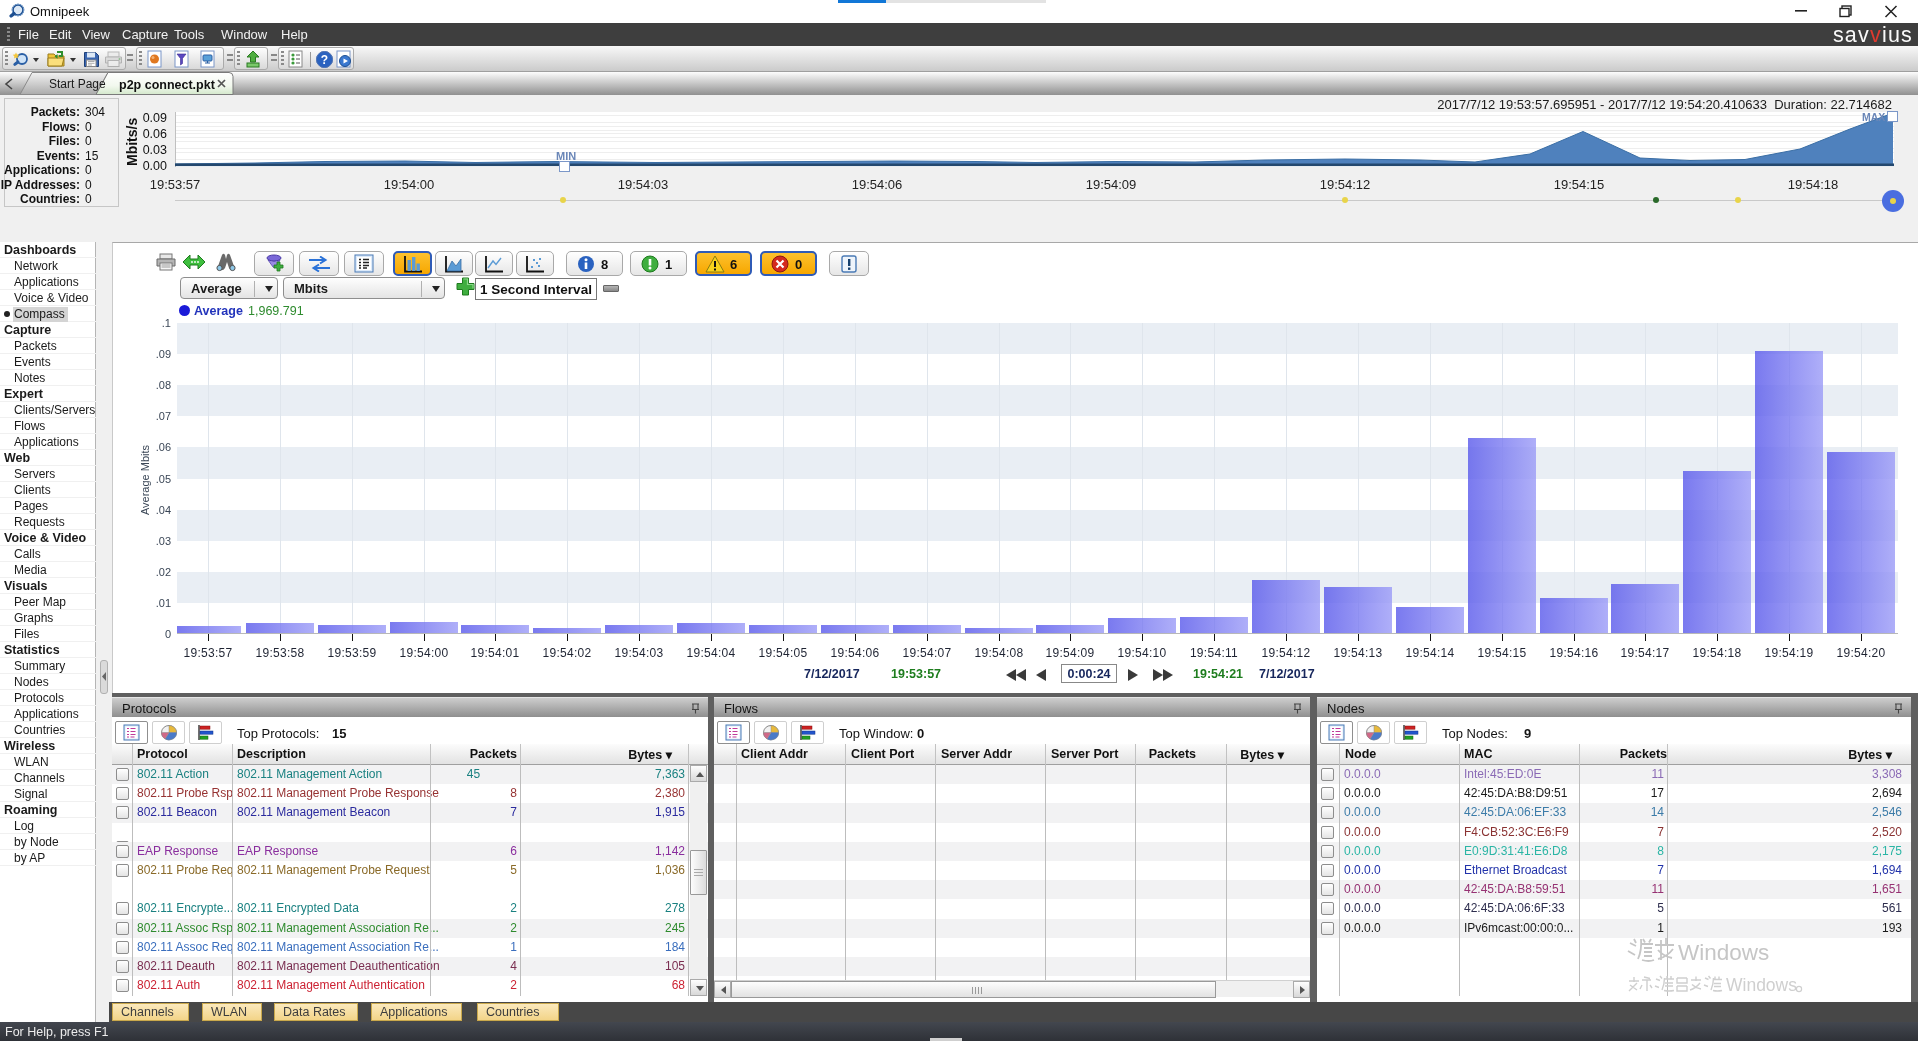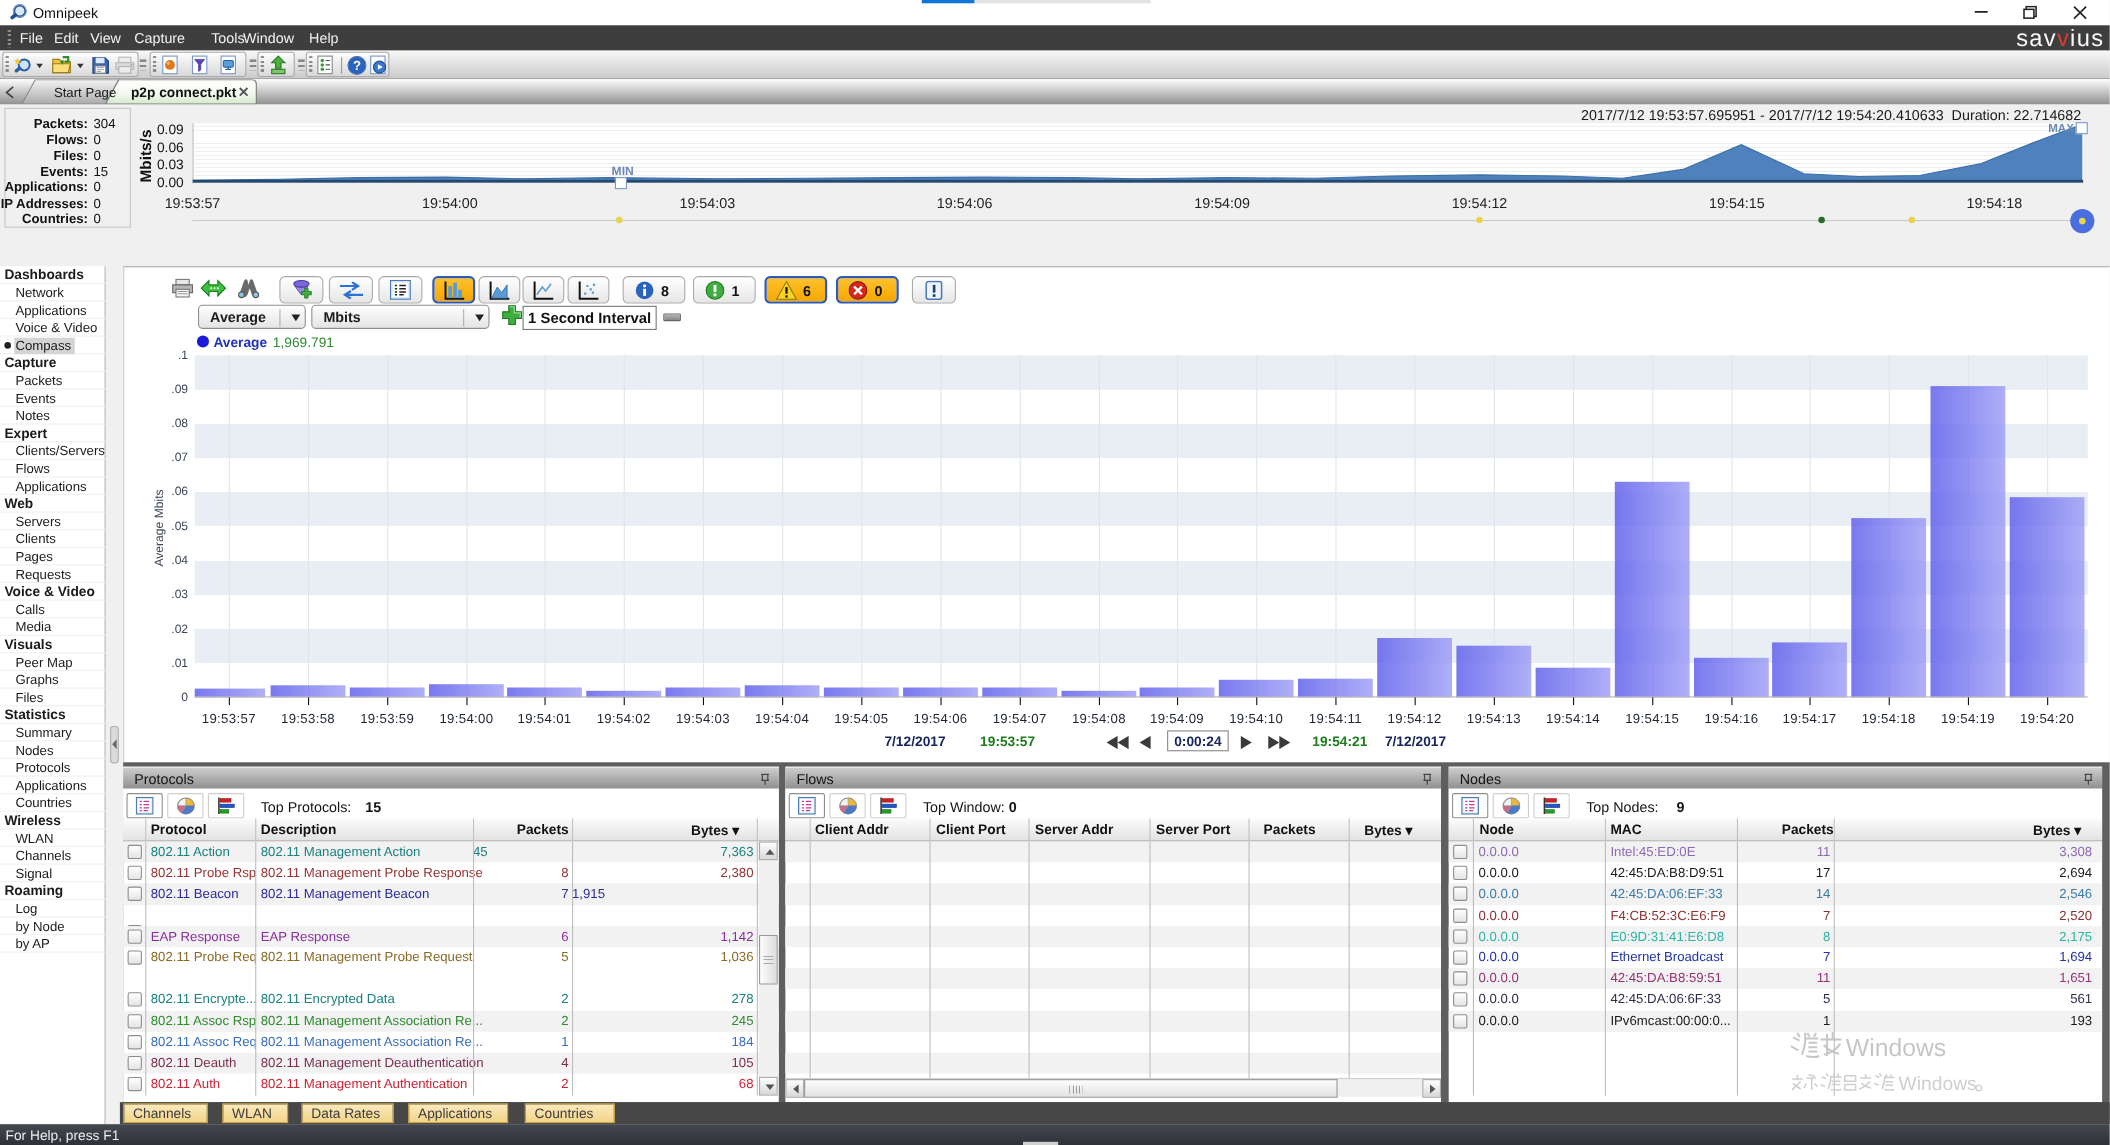--- a/index.html
+++ b/index.html
@@ -118,21 +118,21 @@
     <path d="M1.5 1 L12.5 12 M12.5 1 L1.5 12" stroke="#222" stroke-width="1.5"></path>
   </svg>
 </div>
 
 <div id="menubar">
   <div class="grip" style="left:7px;top:4px"></div>
   <div class="mitem" style="left:18px">File</div>
   <div class="mitem" style="left:49px">Edit</div>
   <div class="mitem" style="left:82px">View</div>
   <div class="mitem" style="left:122px">Capture</div>
-  <div class="mitem" style="left:192px">Tools</div>
+  <div class="mitem" style="left:174px">Tools</div>
   <div class="mitem" style="left:221px">Window</div>
   <div class="mitem" style="left:281px">Help</div>
   <div id="savvius">sav<span class="red">v</span>ius</div>
 </div>
 
 <div id="toolbar">
   <div class="tgroup" style="left:2px;width:124px">
     <div class="grip"></div>
     <svg class="abs" style="left:8px;top:3px" width="19" height="17" viewBox="0 0 19 17">
       <circle cx="11" cy="8" r="5" fill="#cfe3f7" stroke="#2a5fa5" stroke-width="1.8"></circle>
@@ -630,36 +630,36 @@
  <span class="cs" style="left:20px"></span>
           <span class="cs" style="left:120px"></span>
           <span class="cs" style="left:318px"></span>
           <span class="cs" style="left:408px"></span>
           <span class="cs" style="left:576px"></span>
 </div>
 <div class="trow odd" style="top:68.0px;color:#1a8181">
 <span class="cbx"></span>
 <span class="abs" style="left:25px">802.11 Action</span>
 <span class="abs" style="left:125px">802.11 Management Action</span>
-<span class="abs" style="left:318px;width:87px;text-align:left">45</span>
+<span class="abs" style="left:318px;width:87px;text-align:center">45</span>
 <span class="abs" style="left:408px;width:165px;text-align:right">7,363</span>
         </div>
 <div class="trow" style="top:87.2px;color:#963232">
 <span class="cbx"></span>
 <span class="abs" style="left:25px">802.11 Probe Rsp</span>
 <span class="abs" style="left:125px">802.11 Management Probe Response</span>
 <span class="abs" style="left:318px;width:87px;text-align:right">8</span>
 <span class="abs" style="left:408px;width:165px;text-align:right">2,380</span>
         </div>
 <div class="trow odd" style="top:106.4px;color:#2b2b9e">
 <span class="cbx"></span>
 <span class="abs" style="left:25px">802.11 Beacon</span>
 <span class="abs" style="left:125px">802.11 Management Beacon</span>
 <span class="abs" style="left:318px;width:87px;text-align:right">7</span>
-<span class="abs" style="left:408px;width:165px;">1,915</span>
+<span class="abs" style="left:408px;width:165px;text-align:right">1,915</span>
         </div>
 <div class="trow" style="top:141px;color:#8a2e9e">
 <span class="cbx"></span>
 <span class="abs" style="left:25px">EAP Request</span>
 <span class="abs" style="left:125px">EAP Request</span>
 <span class="abs" style="left:318px;width:87px;text-align:right">7</span>
 <span class="abs" style="left:408px;width:165px;text-align:right">1,299</span>
         </div>
 <div class="trow odd" style="top:144.8px;color:#8a2e9e">
 <span class="cbx"></span>

